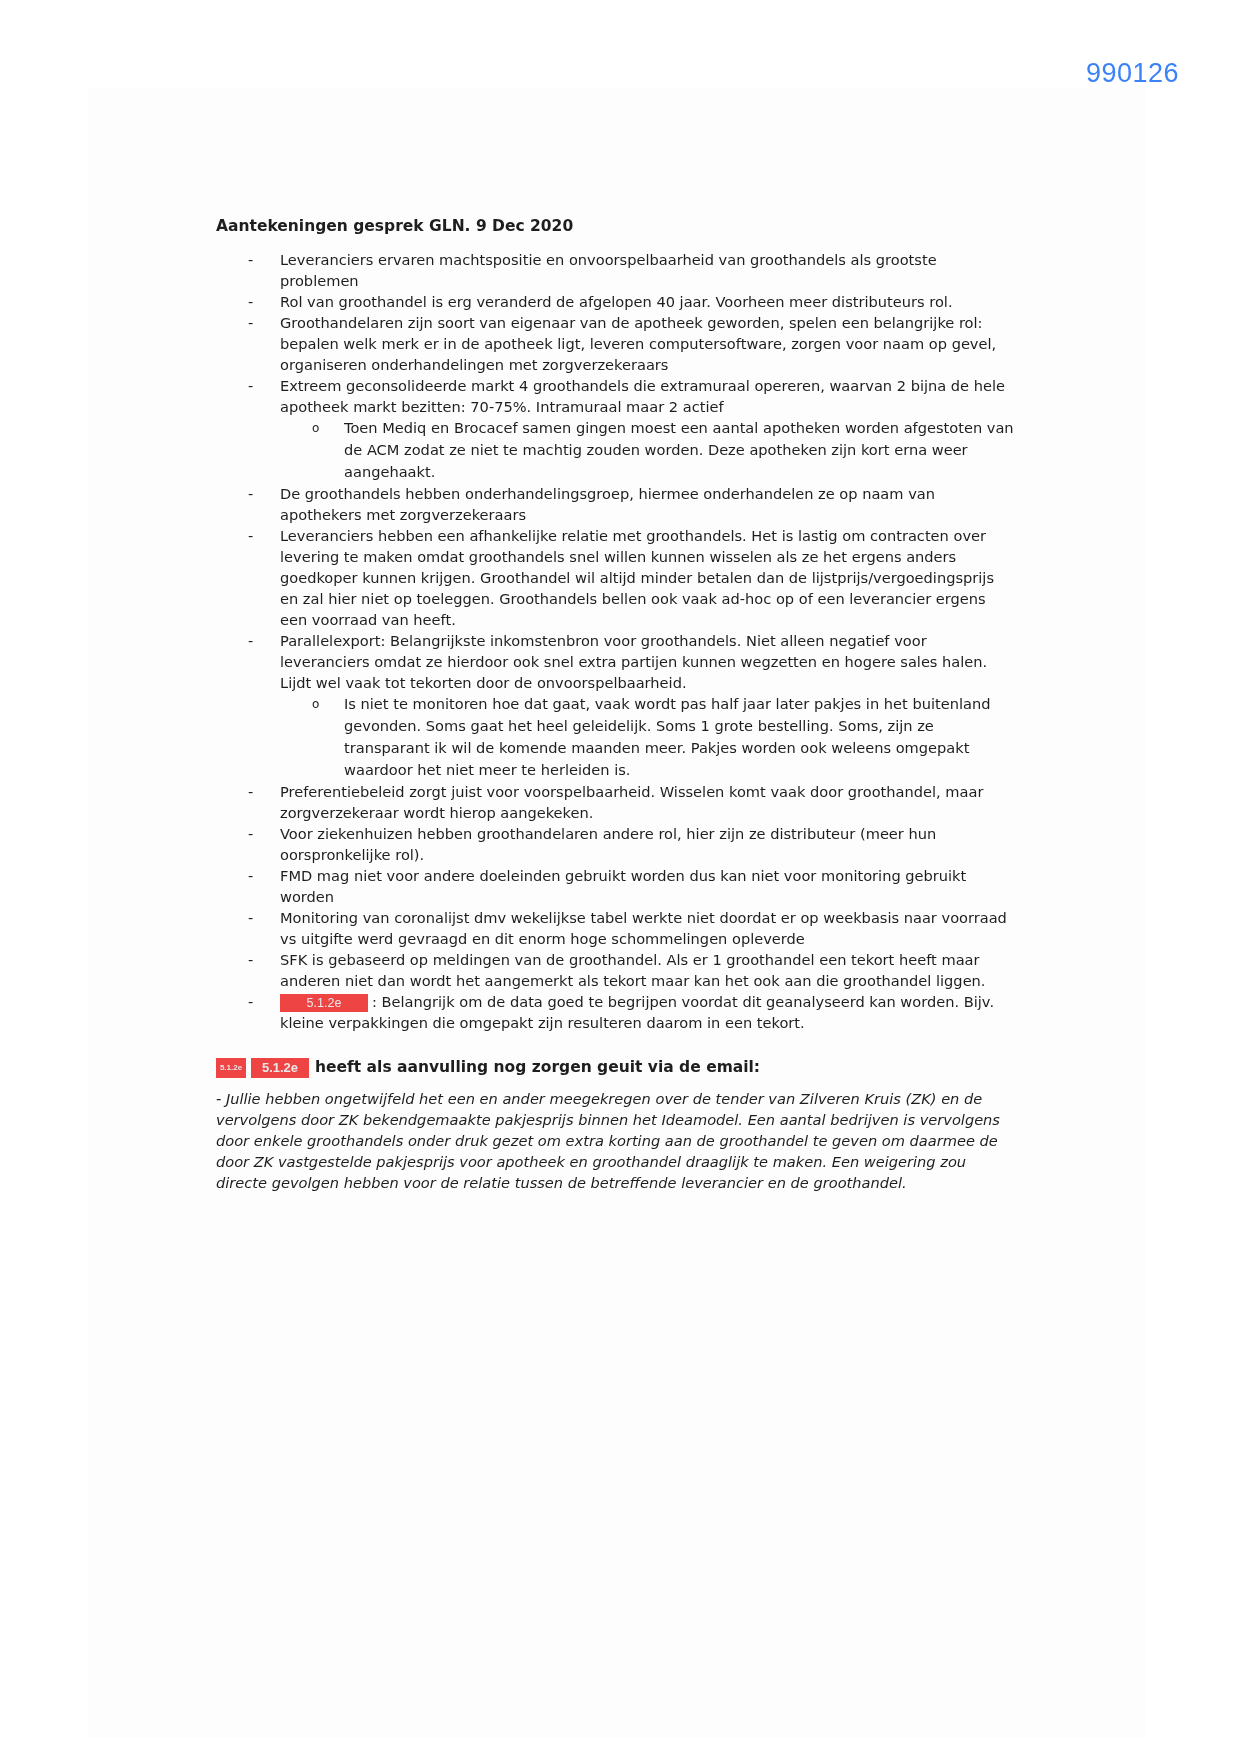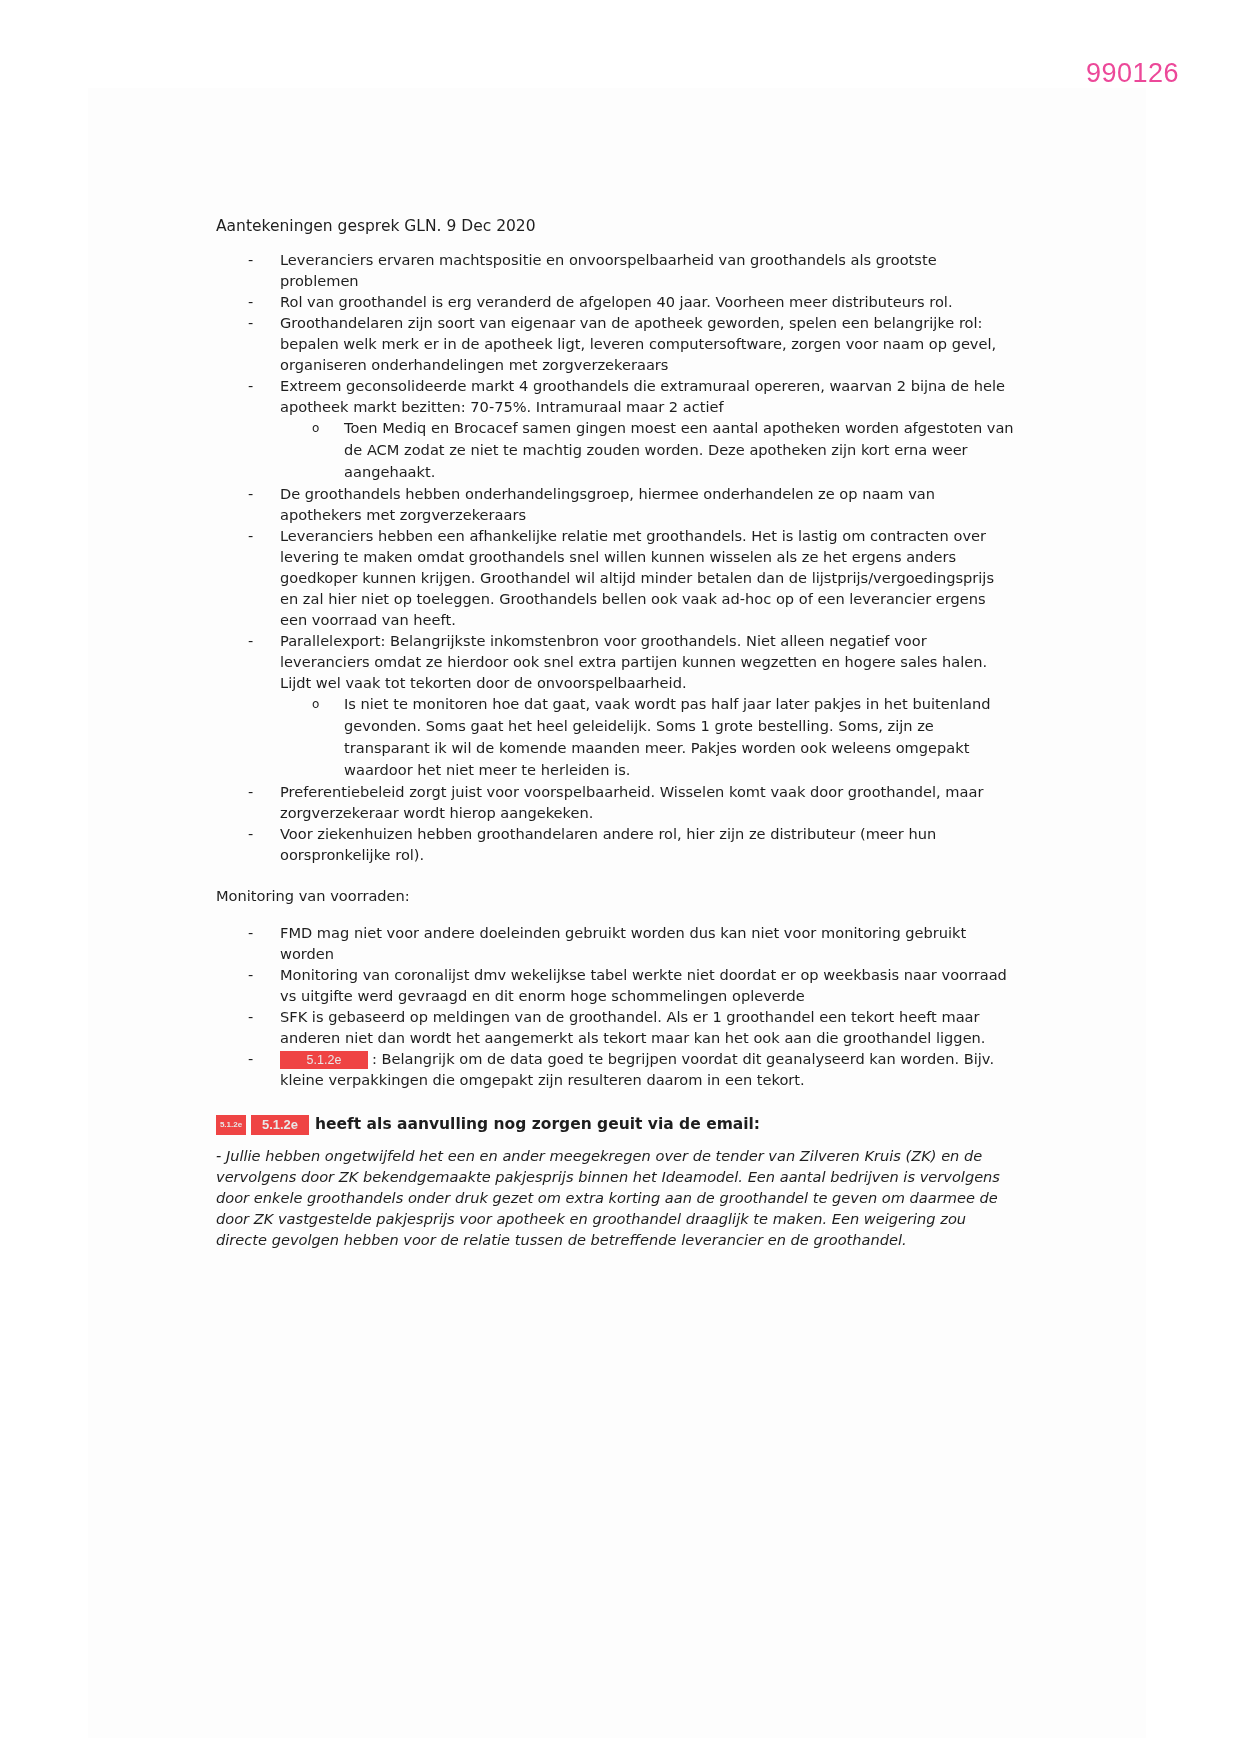--- a/index.html
+++ b/index.html
@@ -1,31 +1,31 @@
 <!DOCTYPE html>
 <html><head>
   <meta charset="utf-8">
   <style>
     html, body { margin: 0; padding: 0; background: #ffffff; }
     body { width: 1241px; height: 1754px; position: relative; overflow: hidden; }
     .doc-number {
       position: absolute; top: 58px; right: 62px;
-      font-family: "Liberation Sans", sans-serif; font-size: 27px; color: #ec4899;
+      font-family: "Liberation Sans", sans-serif; font-size: 27px; color: #3b82f6;
       letter-spacing: 0.5px;
     }
     .scan-area {
       position: absolute; left: 88px; top: 88px; width: 1058px; height: 1650px;
       background: #fdfdfd;
     }
     .content {
       position: absolute; left: 216px; top: 216px; width: 800px;
       font-family: "DejaVu Sans", sans-serif; font-size: 14.6px; line-height: 21px;
       color: #1e1e1e;
     }
-    .heading { font-weight: normal; font-size: 15.5px; margin: 0 0 12px 0; }
+    .heading { font-weight: bold; font-size: 15.5px; margin: 0 0 12px 0; }
     ul.dash { list-style: none; margin: 0; padding: 0 0 0 64px; }
     ul.dash > li { position: relative; margin: 0; }
     ul.dash > li::before { content: "-"; position: absolute; left: -32px; }
     ul.circ { list-style: none; margin: 0; padding: 0 0 0 64px; }
     ul.circ > li { position: relative; line-height: 22px; }
     ul.circ > li::before { content: "o"; position: absolute; left: -32px; font-size: 12px; }
     .section-label { margin: 20px 0 16px 0; }
     .redact {
       display: inline-block; background: #ef4444; color: #e8e8e8;
       font-family: "Liberation Sans", sans-serif; text-align: center;
@@ -59,21 +59,20 @@
     <li><span>Leveranciers hebben een afhankelijke relatie met groothandels. Het is lastig om contracten over levering te maken omdat groothandels snel willen kunnen wisselen als ze het ergens anders goedkoper kunnen krijgen. Groothandel wil altijd minder betalen dan de lijstprijs/vergoedingsprijs en zal hier niet op toeleggen. Groothandels bellen ook vaak ad-hoc op of een leverancier ergens een voorraad van heeft.</span></li>
     <li><span>Parallelexport: Belangrijkste inkomstenbron voor groothandels. Niet alleen negatief voor leveranciers omdat ze hierdoor ook snel extra partijen kunnen wegzetten en hogere sales halen. Lijdt wel vaak tot tekorten door de onvoorspelbaarheid.</span>
       <ul class="circ">
         <li><span>Is niet te monitoren hoe dat gaat, vaak wordt pas half jaar later pakjes in het buitenland gevonden. Soms gaat het heel geleidelijk. Soms 1 grote bestelling. Soms, zijn ze transparant ik wil de komende maanden meer. Pakjes worden ook weleens omgepakt waardoor het niet meer te herleiden is.</span></li>
       </ul>
     </li>
     <li><span>Preferentiebeleid zorgt juist voor voorspelbaarheid. Wisselen komt vaak door groothandel, maar zorgverzekeraar wordt hierop aangekeken.</span></li>
     <li><span>Voor ziekenhuizen hebben groothandelaren andere rol, hier zijn ze distributeur (meer hun oorspronkelijke rol).</span></li>
   </ul>
 
-  <div class="section-label">Monitoring van voorraden:</div>
 
   <ul class="dash">
     <li><span>FMD mag niet voor andere doeleinden gebruikt worden dus kan niet voor monitoring gebruikt worden</span></li>
     <li><span>Monitoring van coronalijst dmv wekelijkse tabel werkte niet doordat er op weekbasis naar voorraad vs uitgifte werd gevraagd en dit enorm hoge schommelingen opleverde</span></li>
     <li><span>SFK is gebaseerd op meldingen van de groothandel. Als er 1 groothandel een tekort heeft maar anderen niet dan wordt het aangemerkt als tekort maar kan het ook aan die groothandel liggen.</span></li>
     <li><span class="redact wide">5.1.2e</span><span>: Belangrijk om de data goed te begrijpen voordat dit geanalyseerd kan worden. Bijv. kleine verpakkingen die omgepakt zijn resulteren daarom in een tekort.</span></li>
   </ul>
 
   <div class="email-heading">
     <span class="redact small">5.1.2e</span><span class="redact med">5.1.2e</span><span>heeft als aanvulling nog zorgen geuit via de email:</span>

